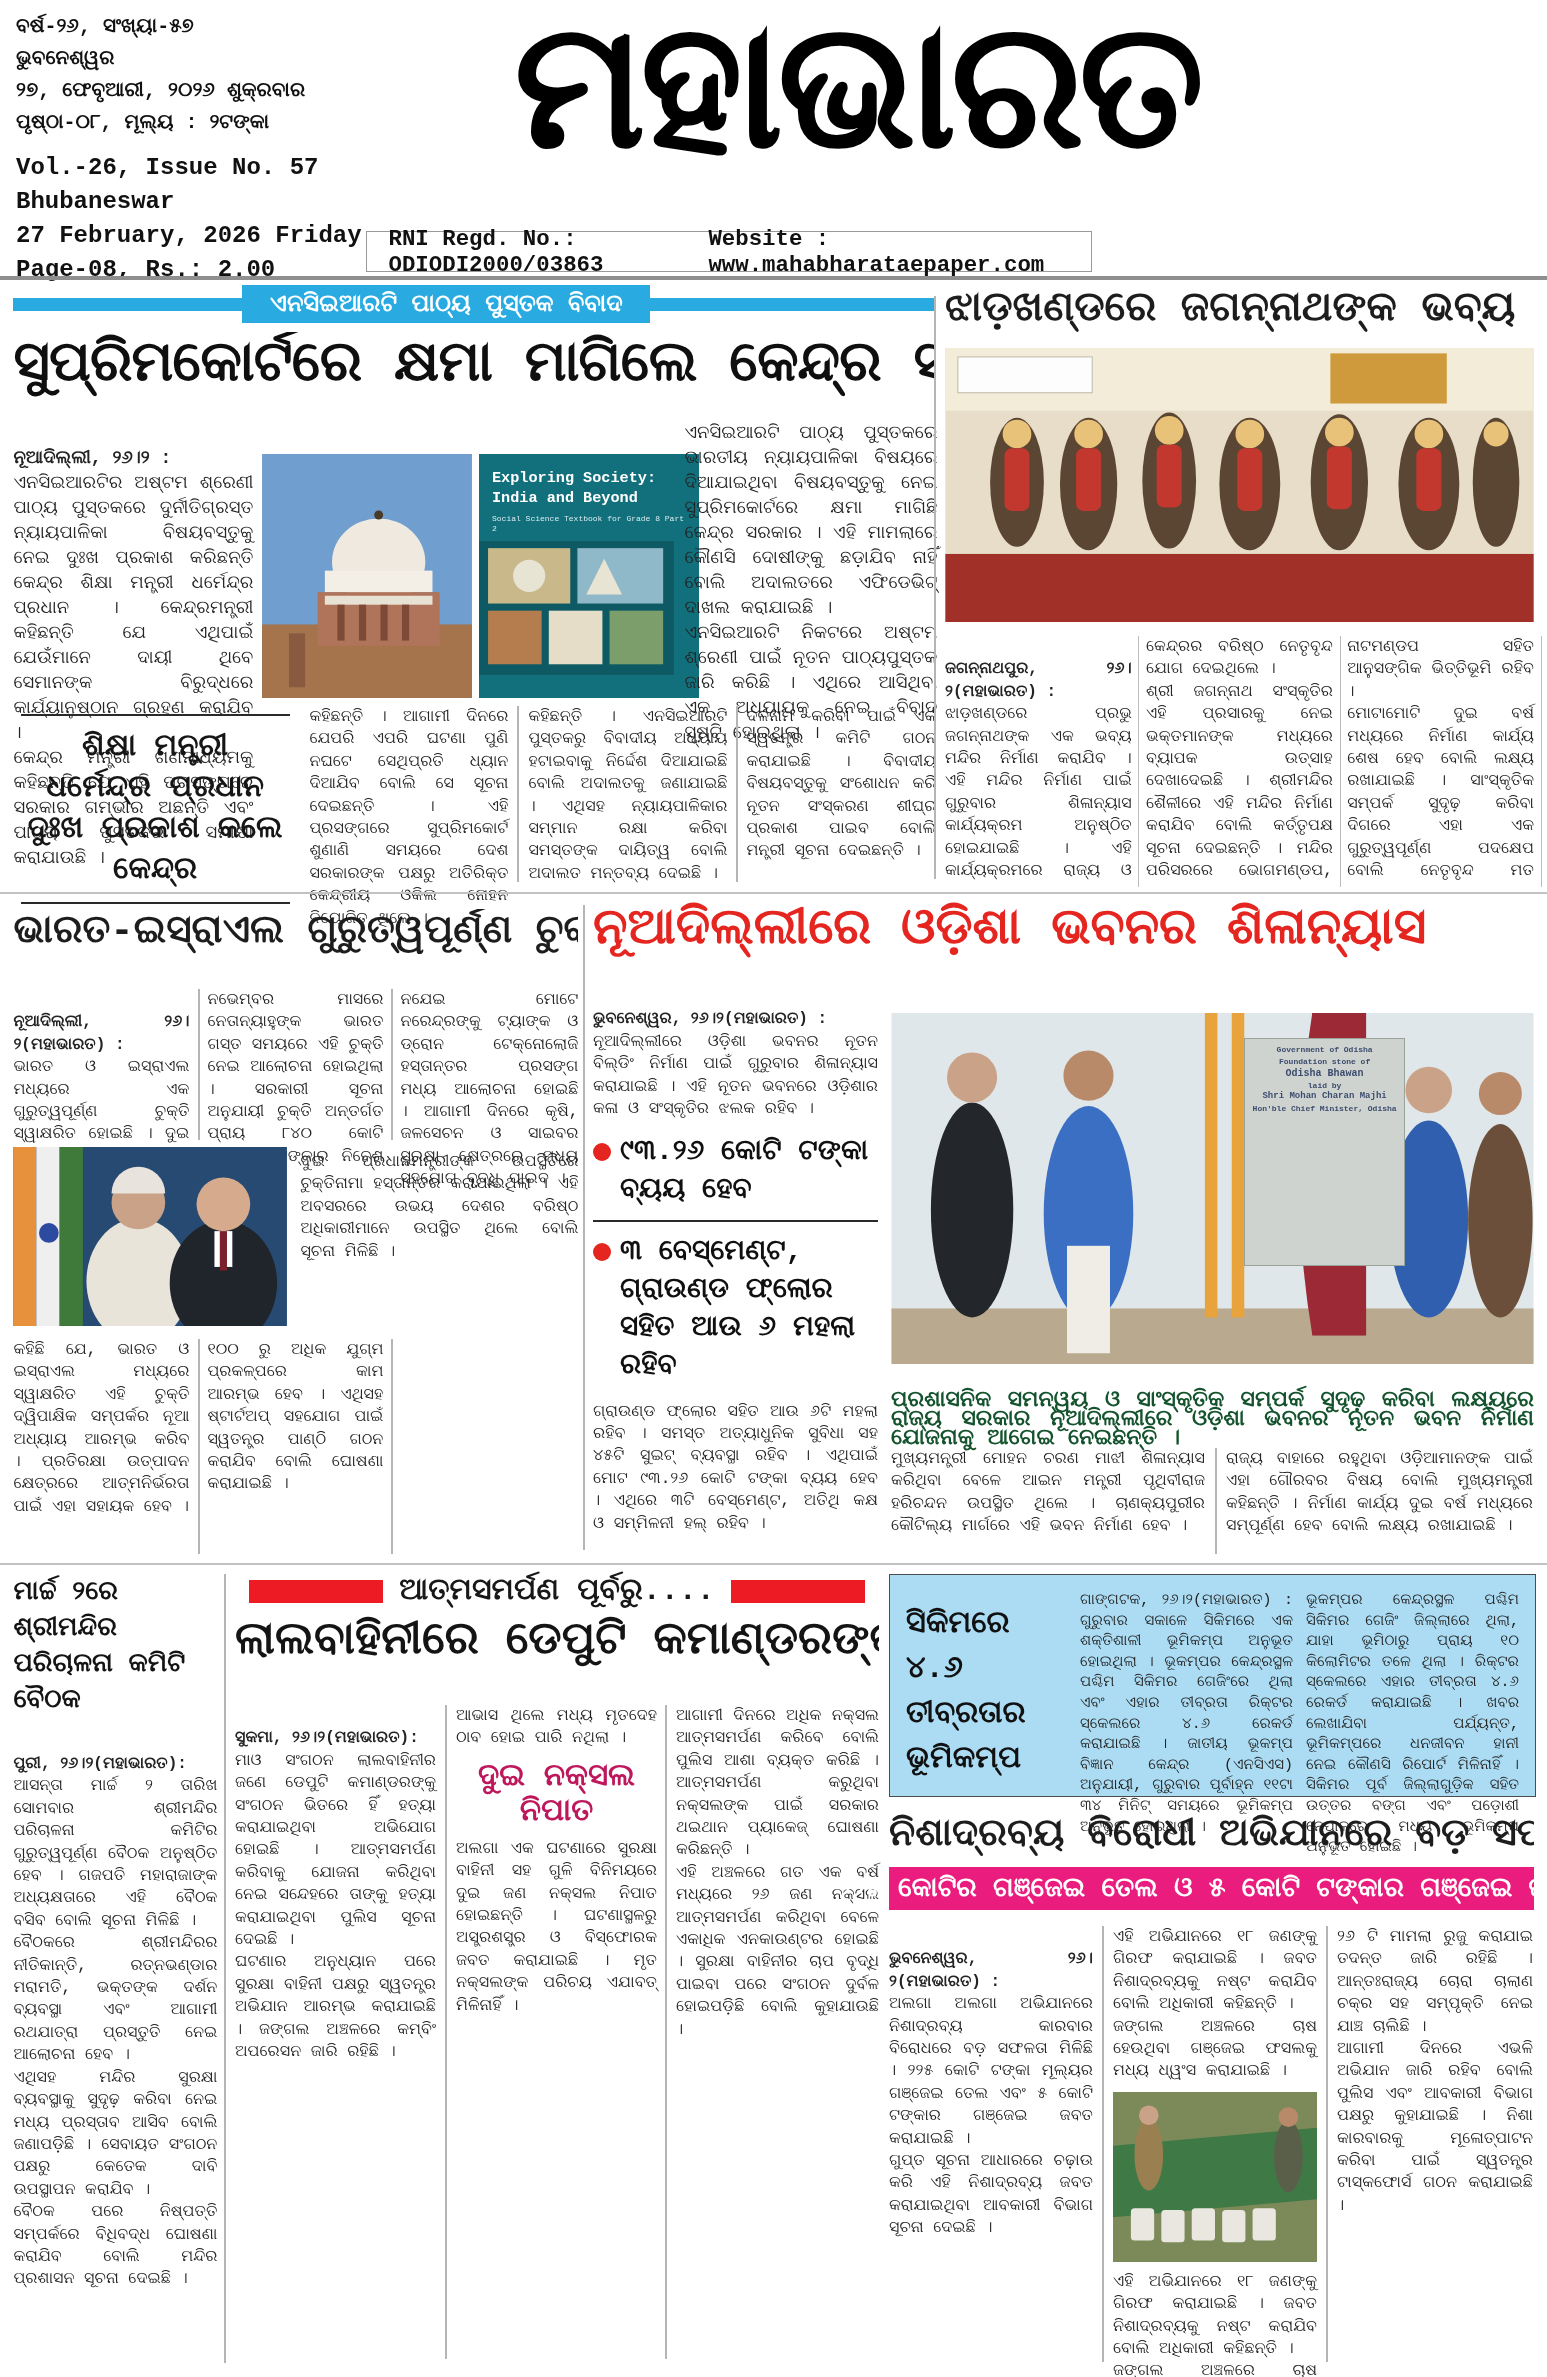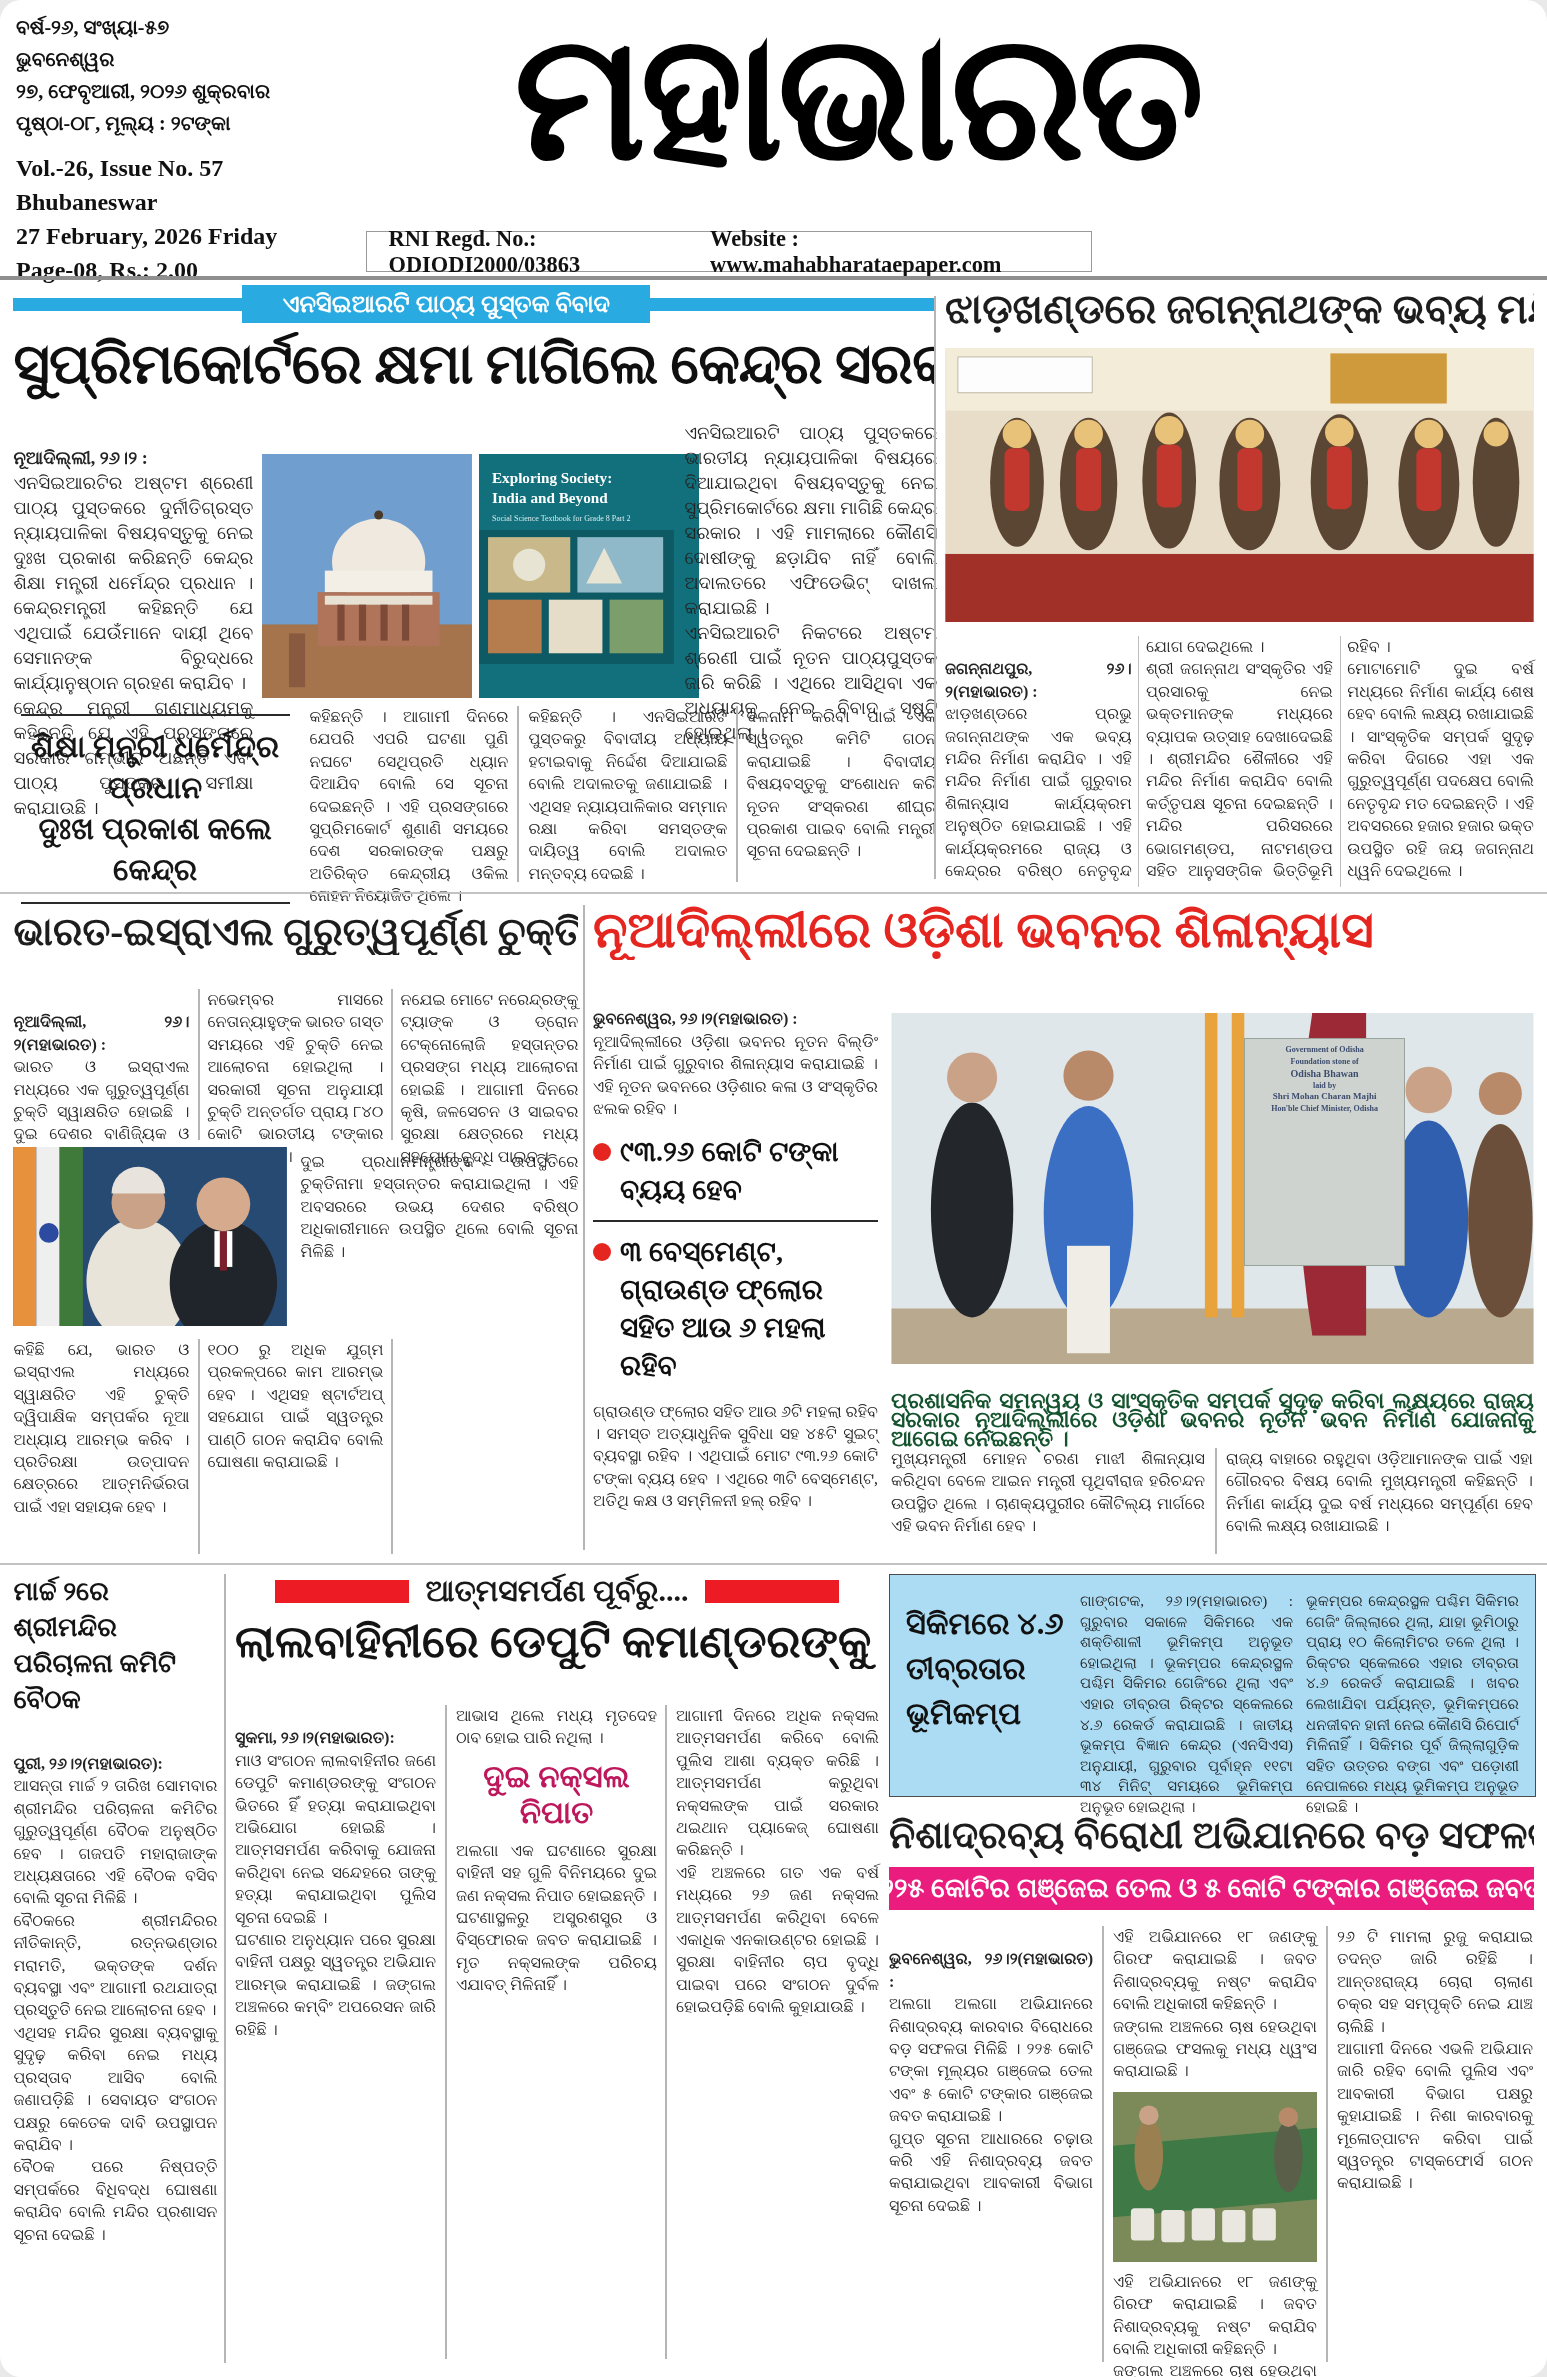--- a/index.html
+++ b/index.html
@@ -1,17 +1,17 @@
 <!DOCTYPE html>
 <html style="font-size:14.3px"><head>
 <meta charset="utf-8">
 <style>
   html,body{margin:0;padding:0;background:#e9e9e9;}
   #page{position:relative;width:1547px;height:2377px;background:#fff;margin:0 auto;
-        font-family:Liberation Serif, serif;color:#1c1c1c;overflow:hidden;border-radius:21px;}
+        font-family:Liberation Mono, monospace;color:#1c1c1c;overflow:hidden;}
   .abs{position:absolute;}
   .odialine{font-size:20px;font-weight:700;line-height:32px;color:#111;}
   .engline{font-size:24px;font-weight:700;line-height:34px;color:#111;}
   .masthead{font-weight:900;font-size:176px;line-height:206px;color:#000;letter-spacing:-5.4px;white-space:nowrap;}
   .rnibar{border:1.8px solid #9a9a9a;display:flex;align-items:center;justify-content:space-between;
           padding:0 21.5px;font-size:22.4px;font-weight:700;color:#111;background:#fff;}
   .rule{background:#8f8f8f;}
   .kickerbox{background:#29abe2;color:#fff;font-weight:700;font-size:24px;display:flex;
              align-items:center;justify-content:center;white-space:nowrap;}
   .cyanline{background:#29abe2;}

